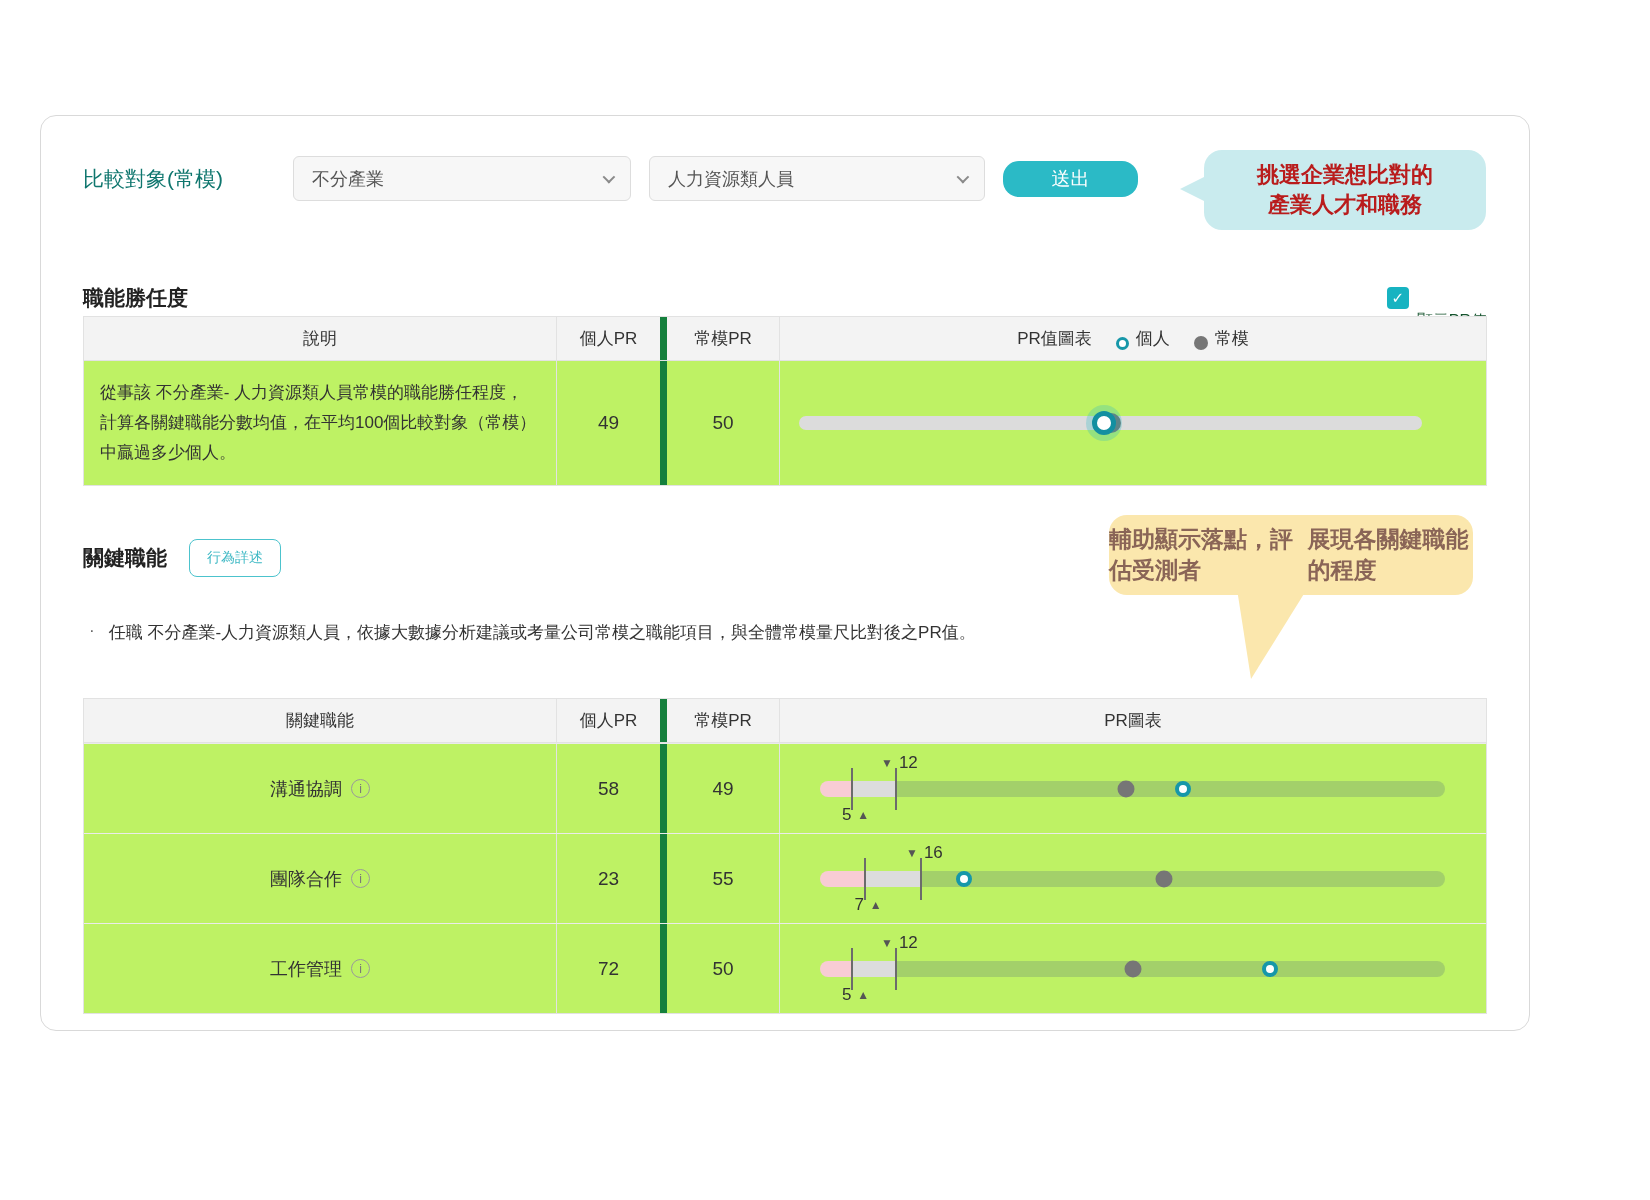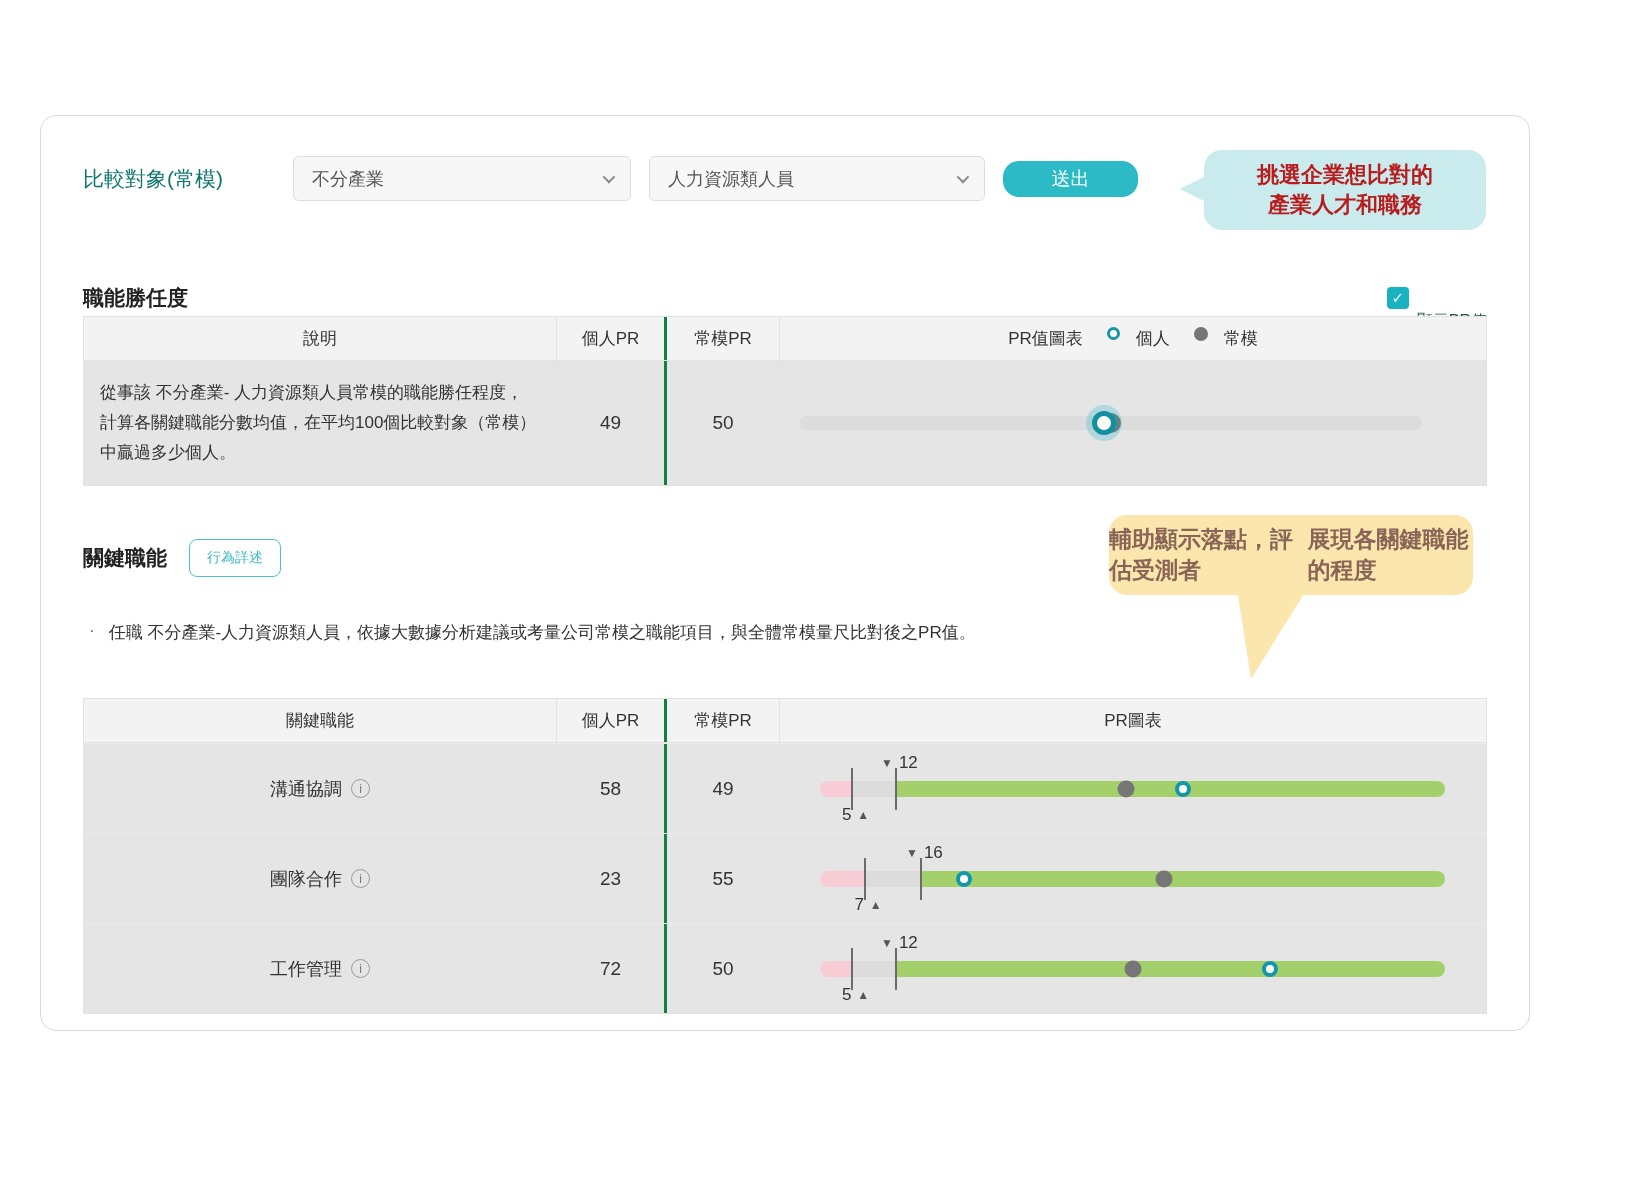--- a/index.html
+++ b/index.html
@@ -29,41 +29,41 @@
   
   .sec1-head { position:absolute; top:147px; left:42px; right:42px; display:flex;
     justify-content:space-between; align-items:center; }
   .sec-title { font-size:21px; font-weight:700; color:#222; }
   .showpr { display:flex; align-items:center; gap:8px; cursor:pointer; }
   .checkbox { width:22px; height:22px; border-radius:4px; background:#17b3c1; color:#fff;
     display:flex; align-items:center; justify-content:center; font-size:15px; font-weight:700; }
   .showpr-label { font-size:16px; color:#14532d;margin-top:48px; }
 
   
-  .tbl { position:absolute; left:42px; right:42px; border:1px solid #e2e2e2; background:#e5e5e5; }
+  .tbl { position:absolute; left:42px; right:42px; border:1px solid #e2e2e2; background:#bef264; }
   .tbl1 { top:200px; }
   .tbl2 { top:582px; }
   .trow { display:flex; align-items:stretch; }
   .thead { background:#f3f3f3; border-bottom:1px solid #e2e2e2; height:44px; }
   .cell { display:flex; align-items:center; justify-content:center; font-size:17px; color:#333; }
   .c-desc { width:473px; border-right:1px solid #e2e2e2; }
-  .c-p { width:110px; border-right:3px solid #15803d; }
+  .c-p { width:110px; border-right:7px solid #15803d; }
   .c-n { width:113px; border-right:1px solid #e2e2e2; }
   .c-chart { flex:1; }
   .thead .cell { font-weight:500; }
   .num { font-size:19px; }
   .desc-text { font-size:17px; line-height:30px; color:#333; padding:18px 16px; text-align:left;
     justify-content:flex-start; align-items:center; display:flex; }
   .tbl1 .body-row { height:124px; }
   .tbl2 .body-row { height:90px; border-top:1px solid #ebebeb; }
   .tbl2 .body-row:first-of-type { border-top:none; }
 
   
   .chart-head { gap:24px; }
-  .legend-item { display:flex; align-items:flex-start; gap:16px; font-size:17px; color:#333; }
+  .legend-item { display:flex; align-items:flex-end; gap:7px; font-size:17px; color:#333; }
   .ring { width:13px; height:13px; border:3.5px solid #1697a9; border-radius:50%; background:#fff; }
   .dot { width:14px; height:14px; background:#767676; border-radius:50%; }
 
   
   .slider-wrap { flex:1; position:relative; padding:0 64px 0 19px; display:flex; align-items:center; }
   .slider-track { position:relative; height:14px; border-radius:7px; background:#dcdcdc; width:100%; }
   .slider-norm-dot { position:absolute; top:50%; width:20px; height:20px; background:#6f6f6f;
     border-radius:50%; transform:translate(-50%,-50%); }
   .slider-handle { position:absolute; top:50%; width:24px; height:24px; background:#fff;
     border:5px solid #128fa1; border-radius:50%; transform:translate(-50%,-50%);

